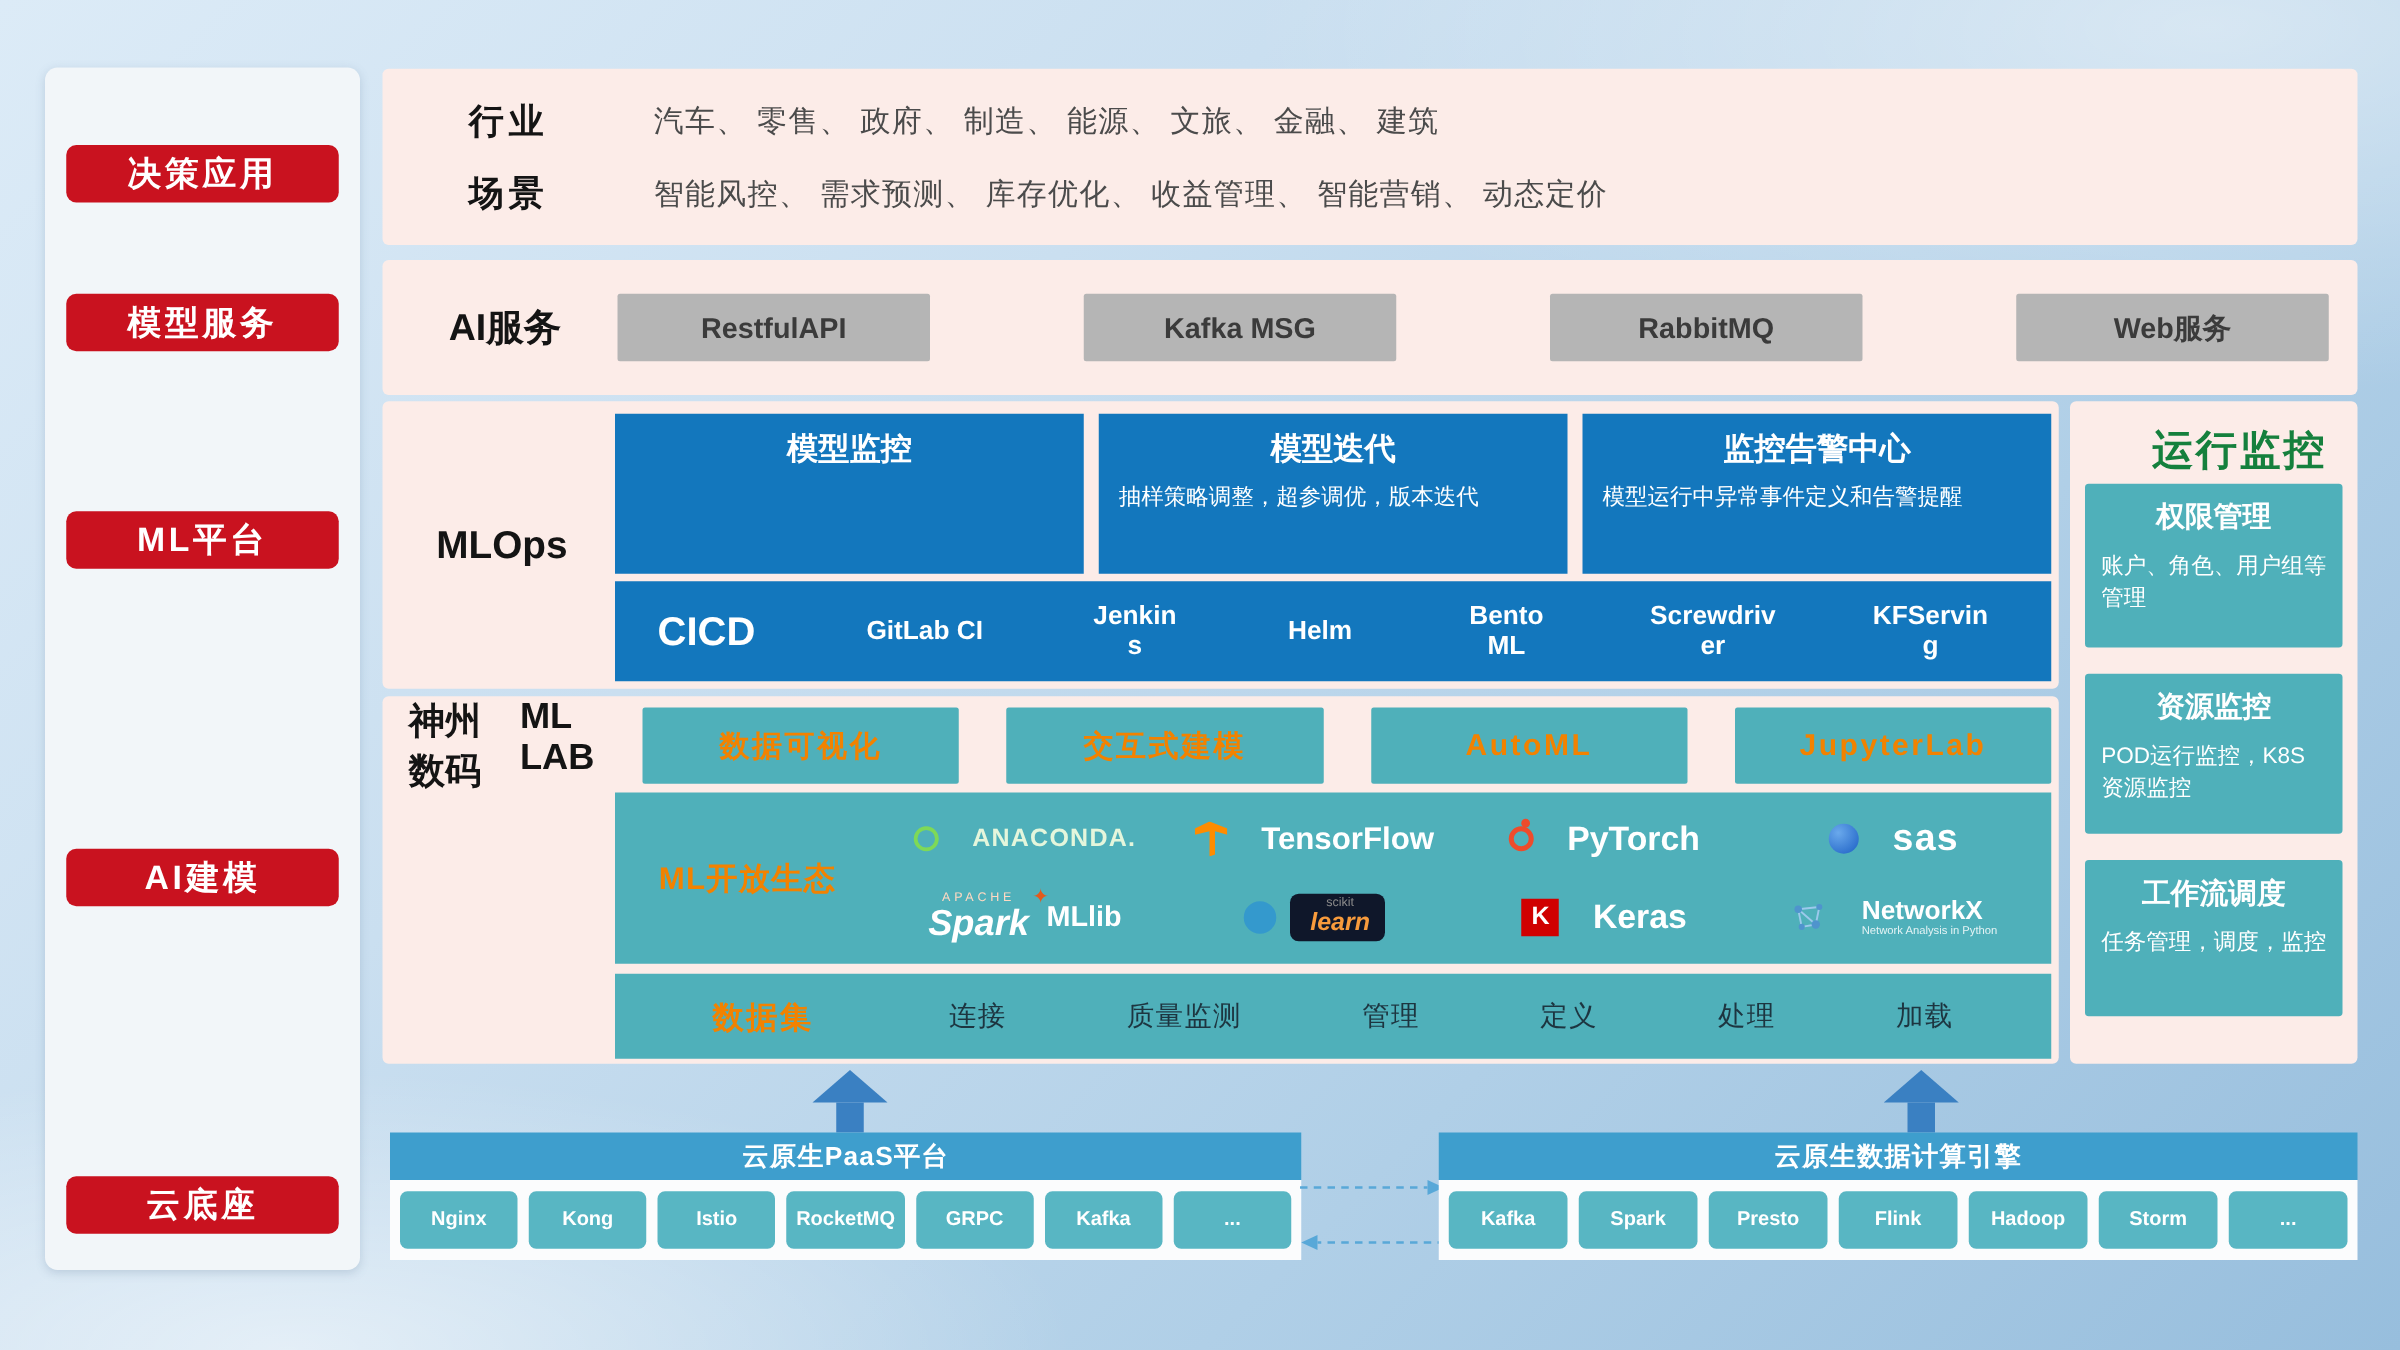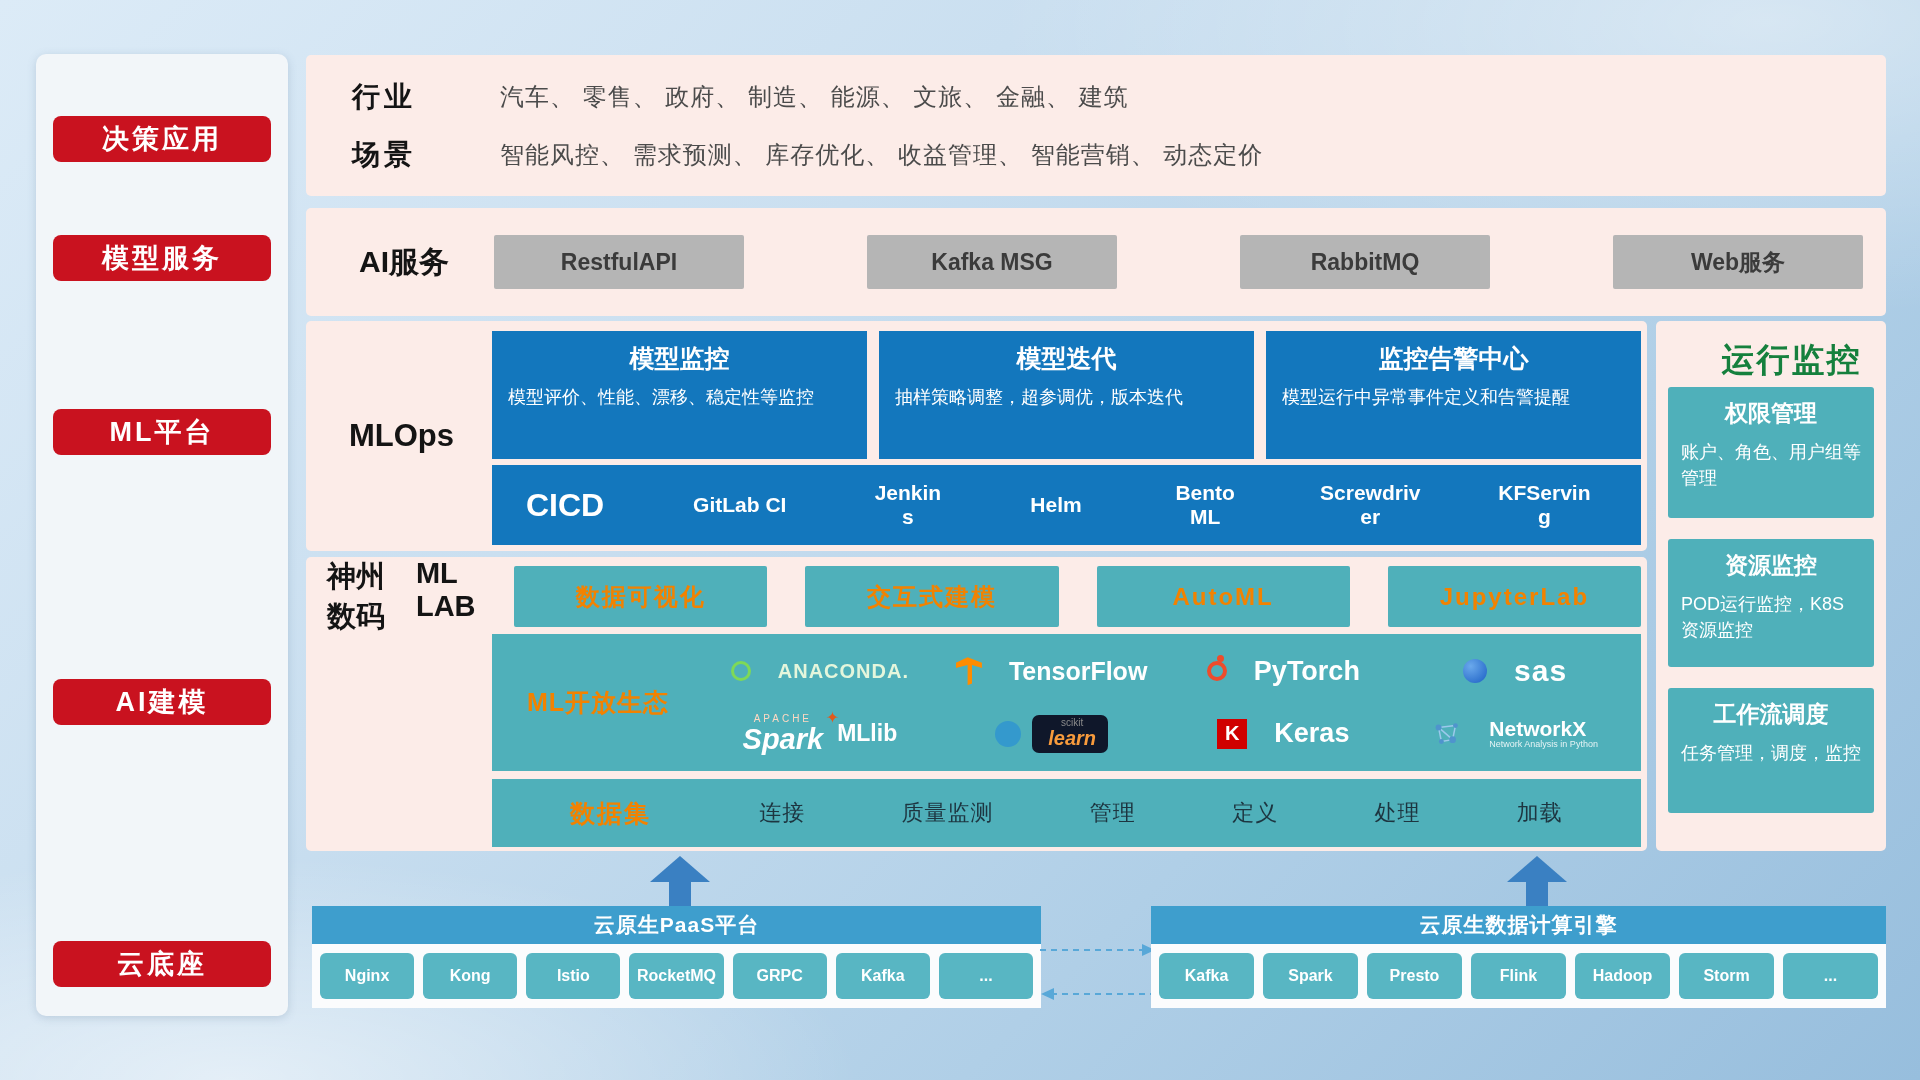--- a/index.html
+++ b/index.html
@@ -20,21 +20,21 @@
   .sidebar { position:absolute; left:36px; top:54px; width:252px; height:962px;
     background:#f2f6f9; border-radius:10px; box-shadow:0 2px 8px rgba(90,120,150,.25); }
   .side-btn { position:absolute; left:17px; width:218px; height:46px; background:var(--red);
     border-radius:8px; color:#fff; font-size:27px; font-weight:bold; letter-spacing:3px;
     display:flex; align-items:center; justify-content:center; }
   
   .panel { position:absolute; background:var(--pink); border-radius:5px; }
   
   #panel-industry { left:306px; top:55px; width:1580px; height:141px; }
   .ind-row { position:absolute; left:0; width:100%; height:44px; display:flex; align-items:center; }
-  .ind-label { margin-left:46px; width:120px; font-size:28px; font-weight:bold; color:#141414; letter-spacing:4px; }
+  .ind-label { margin-left:69px; width:120px; font-size:28px; font-weight:bold; color:#141414; letter-spacing:4px; }
   .ind-text { margin-left:28px; font-size:24px; color:#4b4b4b; letter-spacing:1px; }
   
   #panel-ai { left:306px; top:208px; width:1580px; height:108px; }
   .ai-label { position:absolute; left:53px; top:0; height:100%; display:flex; align-items:center;
     font-size:30px; font-weight:bold; color:#141414; }
   .ai-buttons { position:absolute; left:188px; right:23px; top:27px; height:54px; display:flex; gap:123px; }
   .gray-btn { flex:1; background:var(--graybtn); color:#3b3b3b; font-size:23px; font-weight:bold;
     display:flex; align-items:center; justify-content:center; border-radius:2px; }
   
   #panel-mlops { left:306px; top:321px; width:1341px; height:230px; }
@@ -160,21 +160,20 @@
     <div class="gray-btn">RabbitMQ</div>
     <div class="gray-btn">Web服务</div>
   </div>
 </div>
 
 <div class="panel" id="panel-mlops">
   <div class="mlops-label">MLOps</div>
   <div class="mlops-cards">
     <div class="mlops-card">
       <div class="ttl">模型监控</div>
-      <div class="dsc">模型评价、性能、漂移、稳定性等监控</div>
     </div>
     <div class="mlops-card">
       <div class="ttl">模型迭代</div>
       <div class="dsc">抽样策略调整，超参调优，版本迭代</div>
     </div>
     <div class="mlops-card">
       <div class="ttl">监控告警中心</div>
       <div class="dsc">模型运行中异常事件定义和告警提醒</div>
     </div>
   </div>

